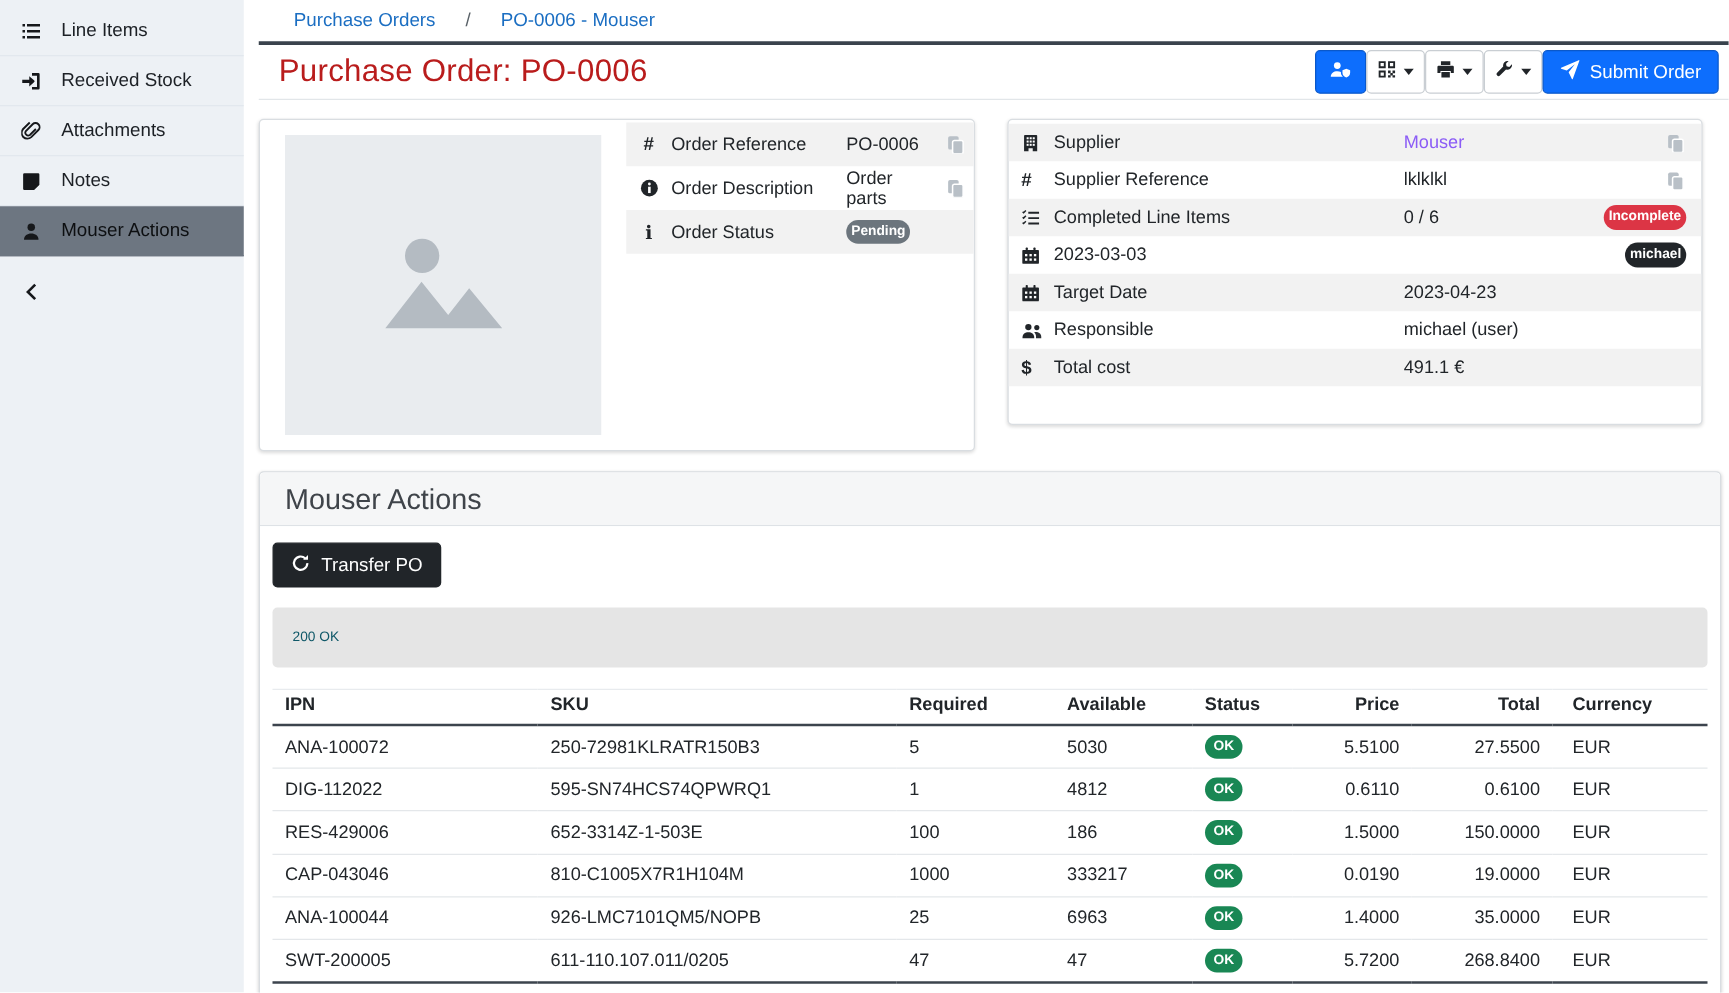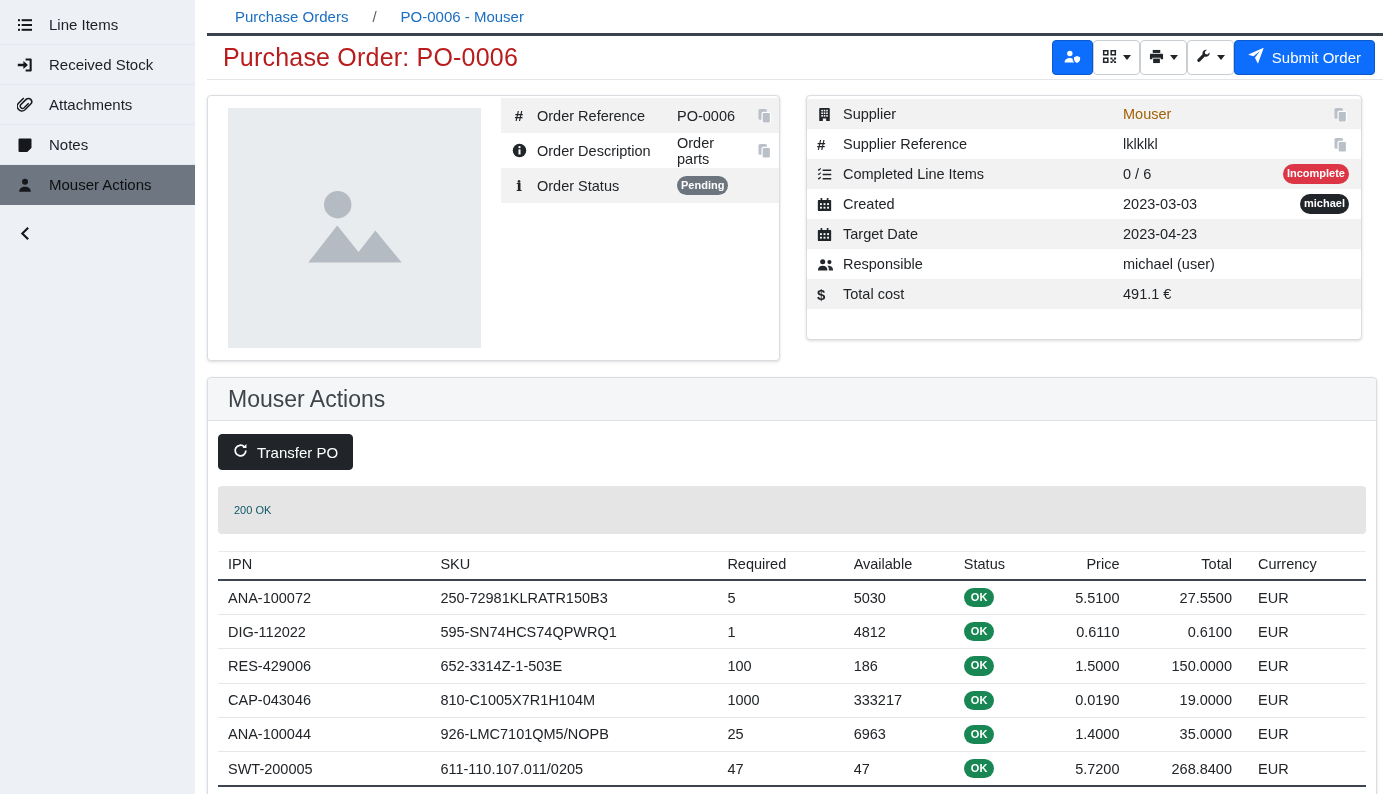--- a/index.html
+++ b/index.html
@@ -43,37 +43,37 @@
   .glyph{font-weight:bold;font-size:15px}
   .glyph-serif{font-family:"DejaVu Serif","Liberation Serif",serif;font-weight:bold;font-size:15px}
 
   .panel-right{flex:1;padding:3px 0 30px}
   .rrow{height:30px;display:flex;align-items:center;font-size:14.5px}
   .rrow:nth-child(odd){background:#f2f2f2}
   .ricon{width:36px;padding-left:10px;display:flex;color:#212529;flex:none}
   .rlabel{width:280px}
   .rvalue{flex:1}
   .rextra{padding-right:12px;display:flex;align-items:center}
-  .link{color:#a16207;text-decoration:none;cursor:pointer}
+  .link{color:#8b5cf6;text-decoration:none;cursor:pointer}
 
   .badge{display:inline-block;padding:3px 4px;border-radius:10px;font-size:11px;font-weight:bold;color:#fff;line-height:1.2}
   .badge-gray{background:#6c757d}
   .badge-red{background:#dc3545}
   .badge-black{background:#212529}
   .badge-green{background:#198754;padding:3px 7px}
 
   
   .card2{margin:16px 6px 0 12px;background:#fff;border:1px solid #d9dde1;border-radius:4px;box-shadow:0 1px 3px rgba(0,0,0,.14)}
   .card2-head{height:43px;display:flex;align-items:center;padding:0 20px;background:#f5f6f7;border-bottom:1px solid #dee2e6;font-size:23px;color:#3f444a;font-weight:500;border-radius:4px 4px 0 0}
   .card2-body{padding:13px 10px 0}
   .btn-dark{background:#212529;border:1px solid #212529;color:#fff;padding:0 14px;gap:9px;height:36px}
   .alert{margin-top:16px;background:#e5e5e5;color:#0f5868;border-radius:4px;padding:0 16px;font-size:11px;height:48px;display:flex;align-items:center}
 
   table{width:100%;border-collapse:collapse;margin-top:17px;font-size:14.5px}
-  th{font-weight:400;text-align:left;padding:4px 10px 7px;border-bottom:2px solid #3c444d;border-top:1px solid #e8ebee}
+  th{font-weight:700;text-align:left;padding:4px 10px 7px;border-bottom:2px solid #3c444d;border-top:1px solid #e8ebee}
   td{padding:7px 10px;border-bottom:1px solid #e4e7ea}
   tbody tr:last-child td{border-bottom:2px solid #3c444d}
   tfoot td{border-bottom:2px solid #3c444d;padding:8px 10px}
   .num{text-align:right}
   .cur{padding-left:16px}
 </style>
 </head>
 <body>
 
 <div class="sidebar">
@@ -303,21 +303,20 @@
               <g fill="#fff">
                 <rect x="3.2" y="6.6" width="2" height="2"></rect>
                 <rect x="7" y="6.6" width="2" height="2"></rect>
                 <rect x="10.8" y="6.6" width="2" height="2"></rect>
                 <rect x="3.2" y="10.4" width="2" height="2"></rect>
                 <rect x="7" y="10.4" width="2" height="2"></rect>
                 <rect x="10.8" y="10.4" width="2" height="2"></rect>
               </g>
             </svg>
         </span>
-        <span class="rlabel">Created</span>
         <span class="rvalue">2023-03-03</span>
         <span class="rextra">
             <span class="badge badge-black">michael</span>
           </span>
       </div>
       <div class="rrow">
         <span class="ricon">
           <svg viewBox="0 0 16 16" width="15" height="15" fill="currentColor">
               <path d="M1.6 3.2h12.8a.7.7 0 0 1 .7.7V14a1 1 0 0 1-1 1H1.9a1 1 0 0 1-1-1V3.9a.7.7 0 0 1 .7-.7z"></path>
               <rect x="3.8" y="1" width="1.8" height="3.4" rx=".6"></rect>

